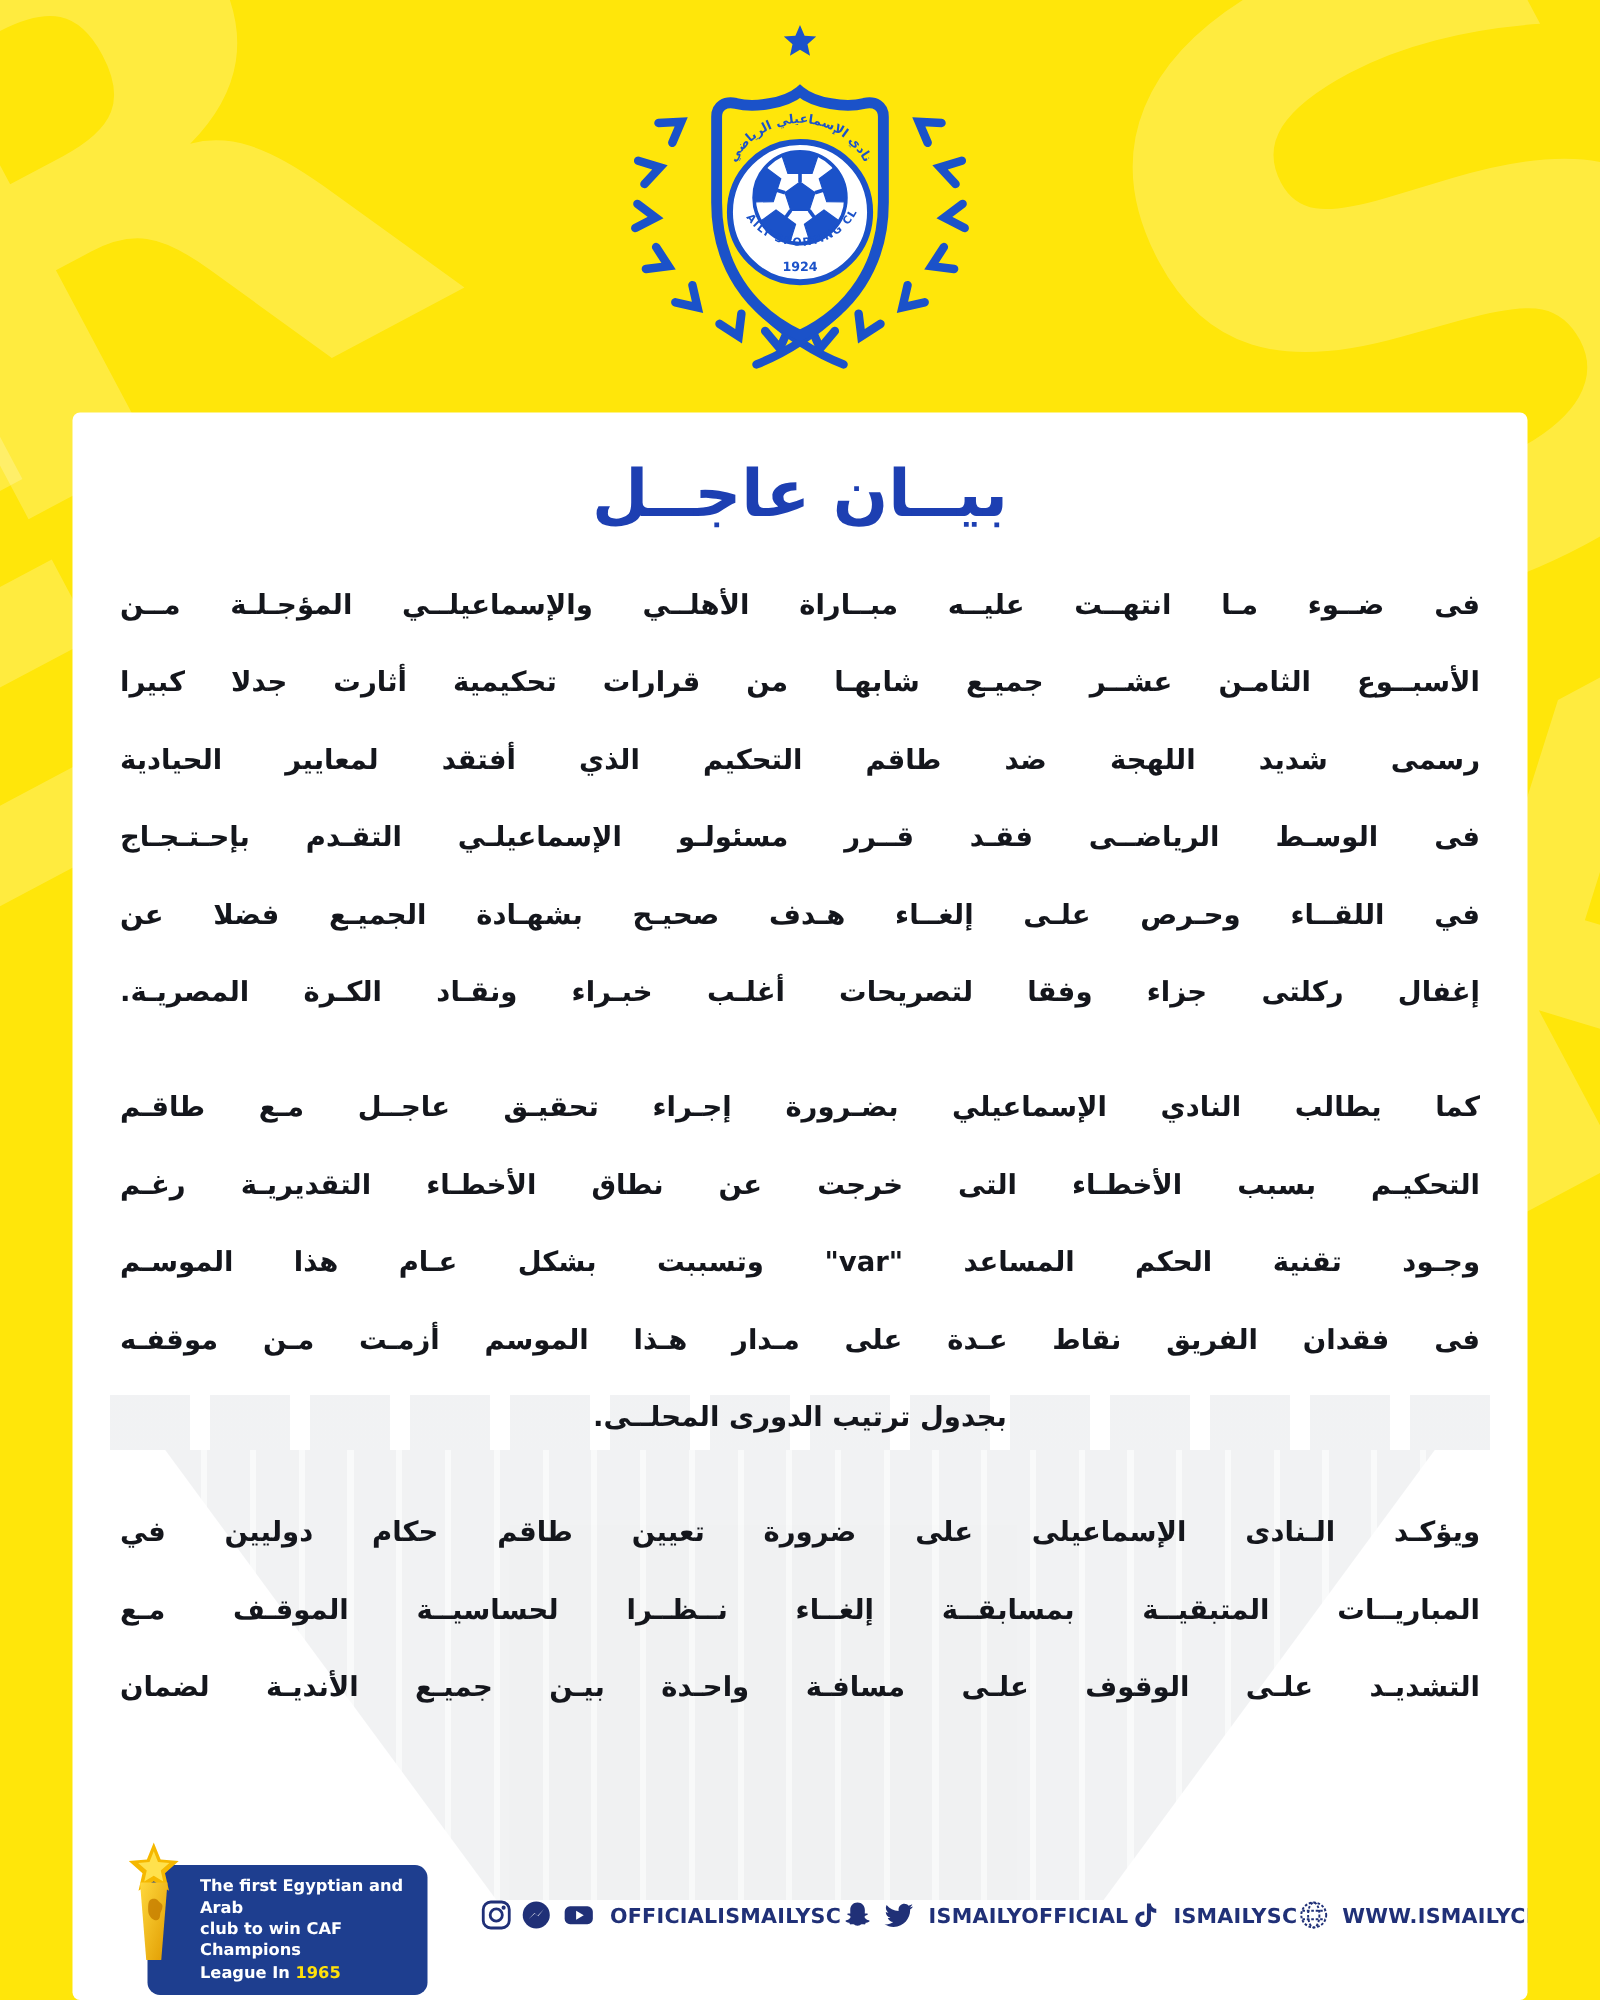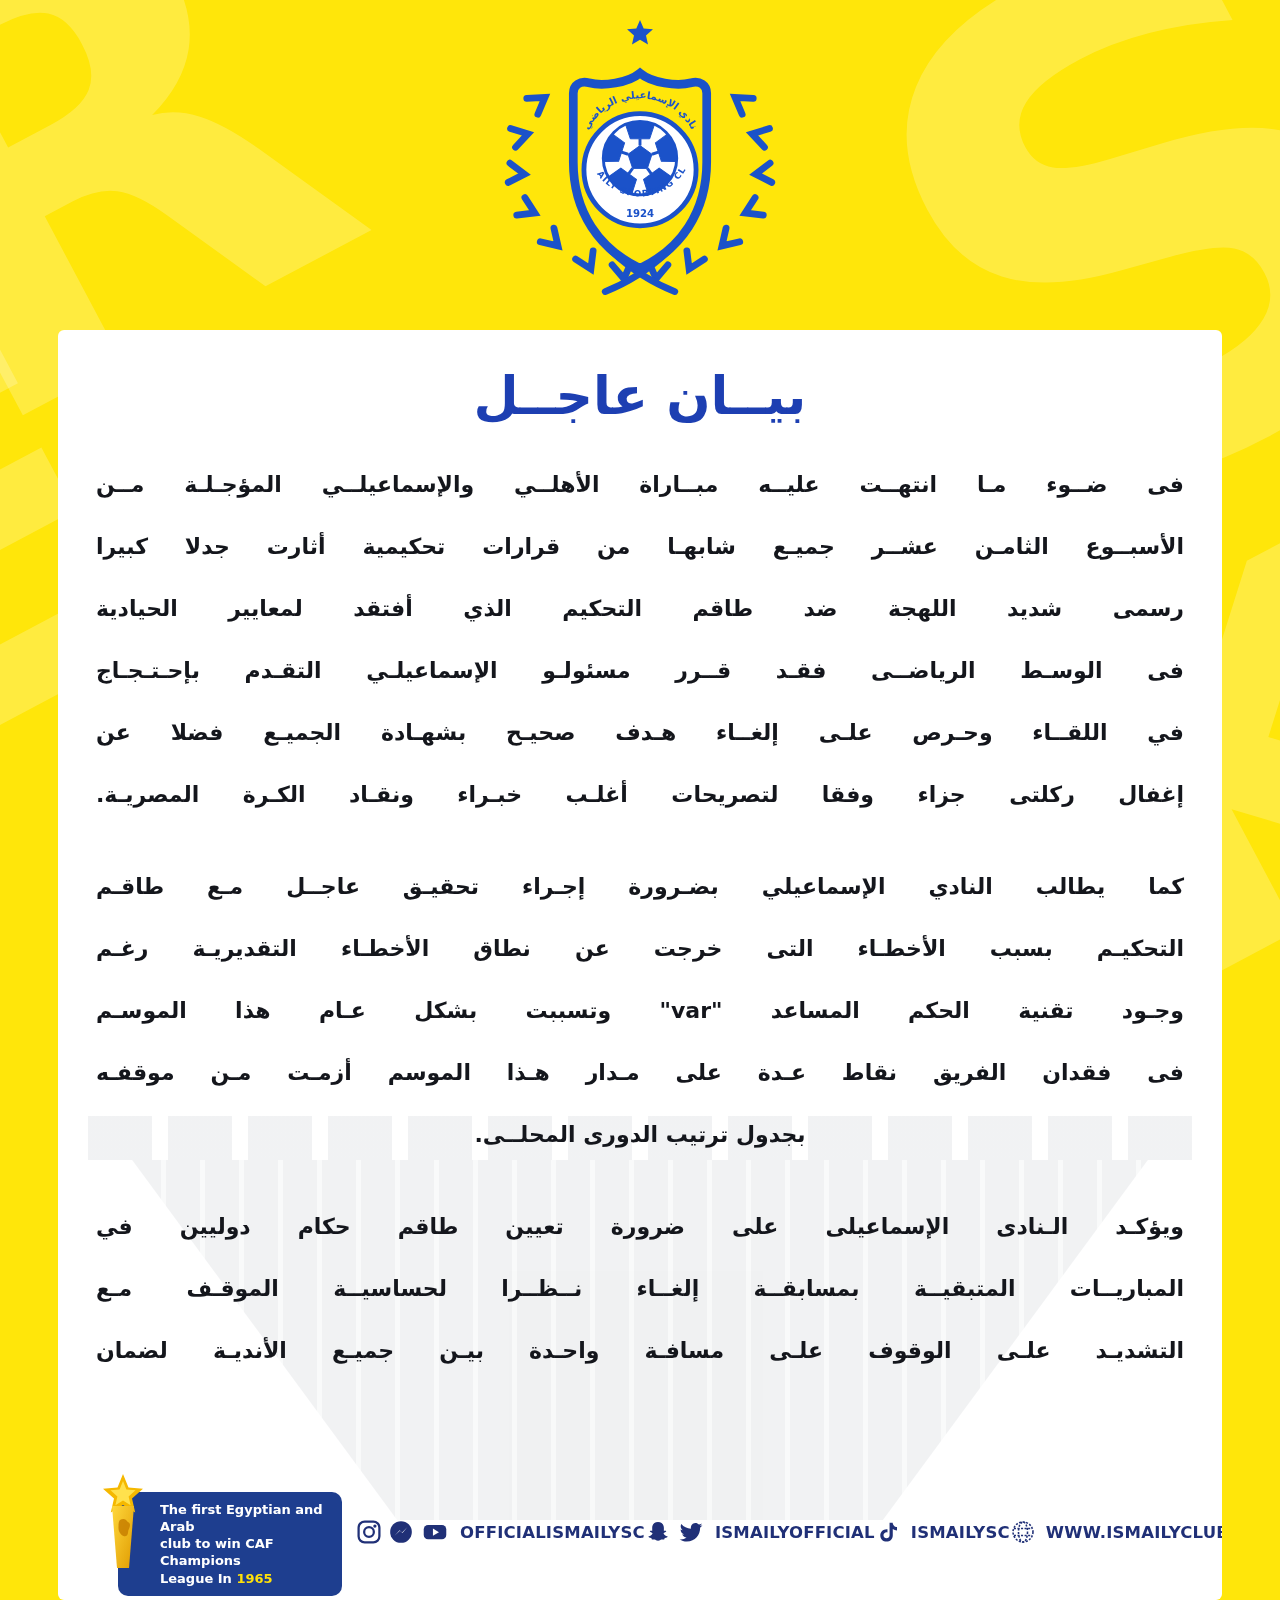--- a/index.html
+++ b/index.html
@@ -45,21 +45,21 @@
   }
   .paragraph {
     direction:rtl; color: var(--text, #14161C);
     font-size:22px; font-weight:bold; line-height:62px; margin:0 0 30px 0;
   }
   .paragraph .line { text-align:justify; text-align-last:justify; }
   .paragraph .line.last-center { text-align-last:center; }
 
   .footer {
     position:absolute; left:34px; right:36px; bottom:24px; height:104px;
-    display:flex; z-index:2;
+    display:flex; z-index:2;gap:28px;
   }
   .badge { position:relative; width:250px; height:104px; flex:0 0 auto; }
   .badge-banner {
     position:absolute; left:26px; top:20px; width:224px; box-sizing:border-box;
     padding:9px 10px 9px 42px; background: var(--badge, #1E3E8F);
     border-radius:10px; color:#ffffff; font-size:13px; font-weight:bold; line-height:1.32;
   }
   .badge-year { color: var(--year, #FFE10A); }
   .trophy { position:absolute; left:0; top:0; }
 

